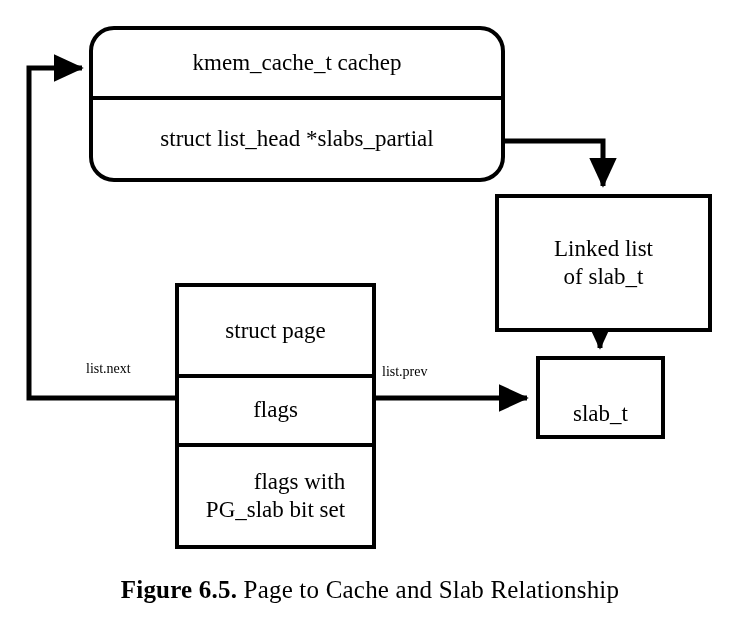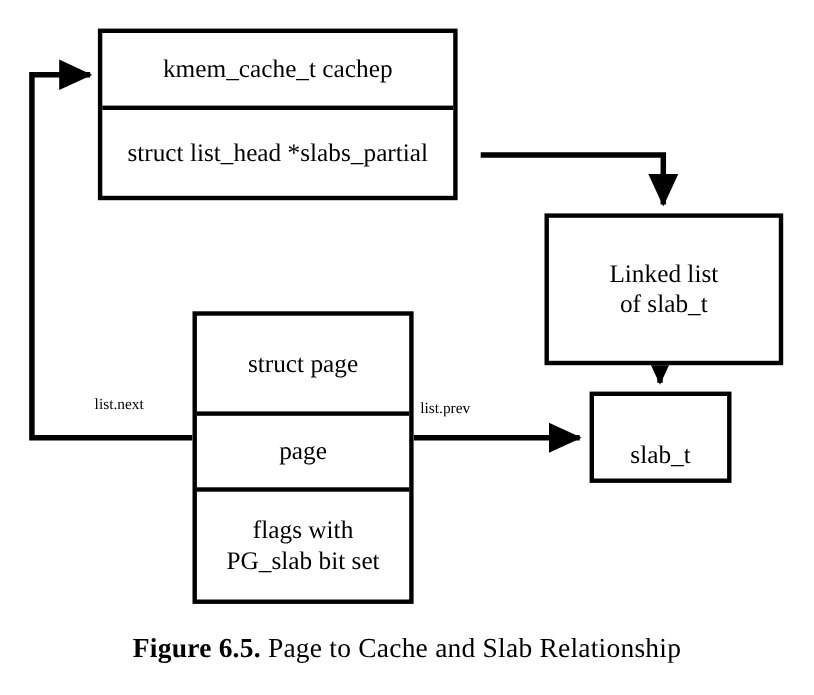--- a/index.html
+++ b/index.html
@@ -41,27 +41,29 @@
     display: flex;
     align-items: center;
     justify-content: center;
     text-align: center;
     line-height: 1.22;
     font-size: 23px;
     white-space: pre-line;
   }
   .cell-divider {
     border-top: 4px solid #000000;
+    text-align: right;
   }
   
   #node-cachep {
     left: 89px;
     top: 26px;
-    width: 327px;
+    width: 416px;
     height: 156px;
+    border-radius: 25px;
   }
   #node-cachep .node-cell { flex: 0 0 auto; }
   #cell-cachep-title { height: 66px; }
   #cell-cachep-slabs { height: 82px; }
 
   #node-linked-list {
     left: 495px;
     top: 194px;
     width: 217px;
     height: 138px;
@@ -160,21 +162,21 @@
     <div class="node-cell">Linked list
 of slab_t</div>
   </div>
 
   <div class="node-box" id="node-slab-t">
     <div class="node-cell">slab_t</div>
   </div>
 
   <div class="node-box" id="node-struct-page">
     <div class="node-cell" id="cell-struct-page-title">struct page</div>
-    <div class="node-cell cell-divider" id="cell-struct-page-list">page</div>
+    <div class="node-cell cell-divider" id="cell-struct-page-list">flags</div>
     <div class="node-cell cell-divider" id="cell-struct-page-flags">flags with
 PG_slab bit set</div>
   </div>
 
   <div class="edge-label" id="label-list-next">list.next</div>
   <div class="edge-label" id="label-list-prev">list.prev</div>
 
   <div id="figure-caption">
     <span id="caption-label">Figure 6.5.</span><span id="caption-text"> Page to Cache and Slab Relationship</span>
   </div>

